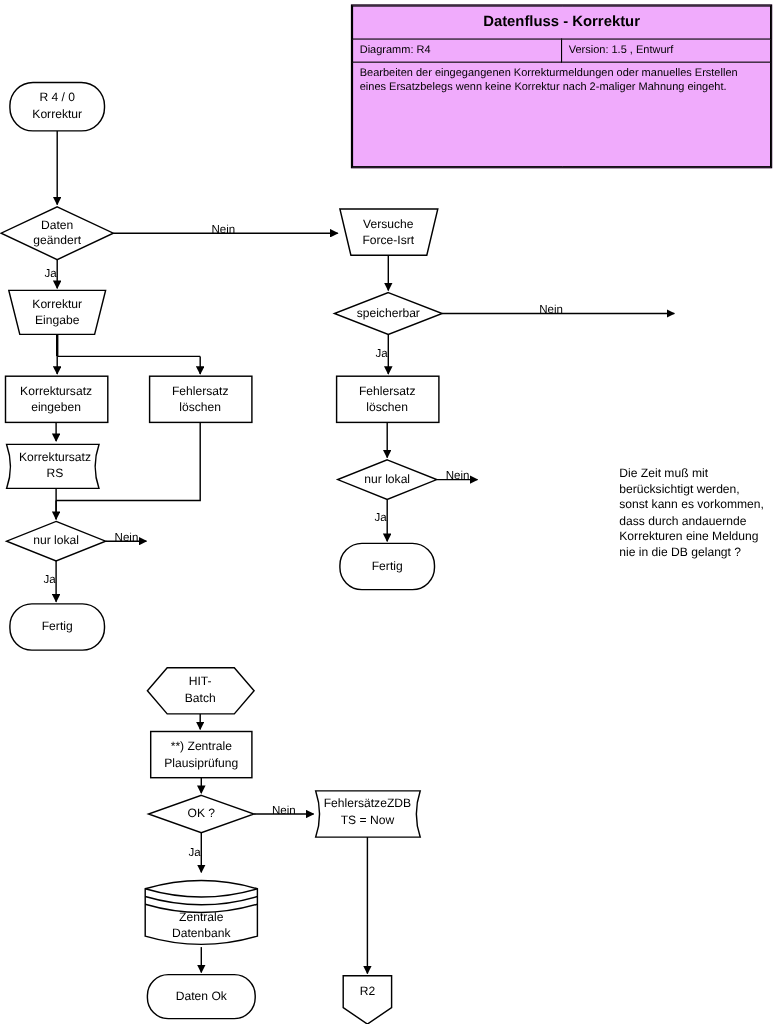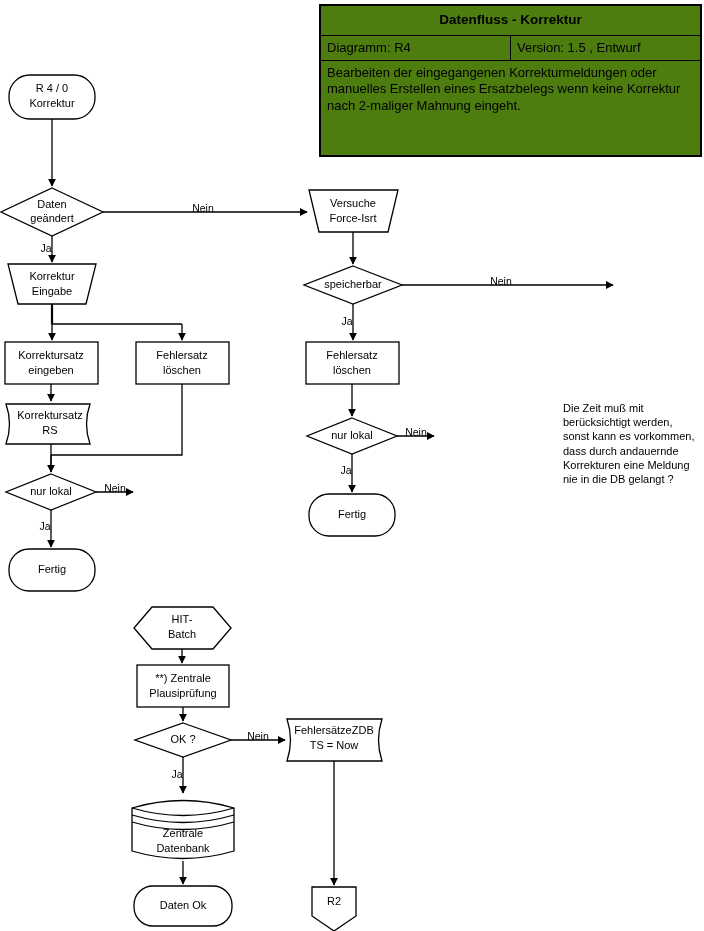--- a/index.html
+++ b/index.html
@@ -60,51 +60,51 @@
     dominant-baseline: middle;
   }
   
   #title-block {
     position: absolute;
     left: 319px;
     top: 4px;
     width: 383px;
     border: 1.4px solid #000;
     border-collapse: collapse;
-    background: #4d7c0f;
+    background: #f0abfc;
     box-sizing: border-box;
   }
   #title-block table {
     width: 100%;
     border-collapse: collapse;
     table-layout: fixed;
   }
   #title-block td {
     border: 1.4px solid #000;
     padding: 4px 6px;
-    font-size: 13px;
+    font-size: 10px;
     font-family: "Liberation Sans", sans-serif;
     vertical-align: top;
     line-height: 1.25;
   }
   #title-block td.tb-title {
     text-align: center;
     font-weight: bold;
     font-size: 13.5px;
     padding: 6px 4px;
   }
   #title-block td.tb-desc {
     height: 86px;
     margin-left: 20px;
   }
   
   #side-note {
     position: absolute;
     left: 563px;
-    top: 401px;
+    top: 424px;
     width: 132px;
     font-size: 11px;
     line-height: 14.2px;
     font-family: "Liberation Sans", sans-serif;
     color: #000;
     white-space: pre-line;
   }
 </style>
 </head>
 <body>

